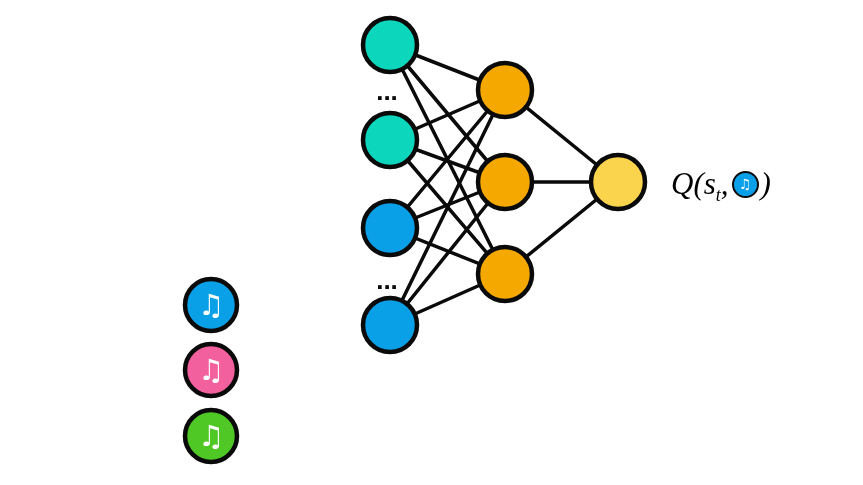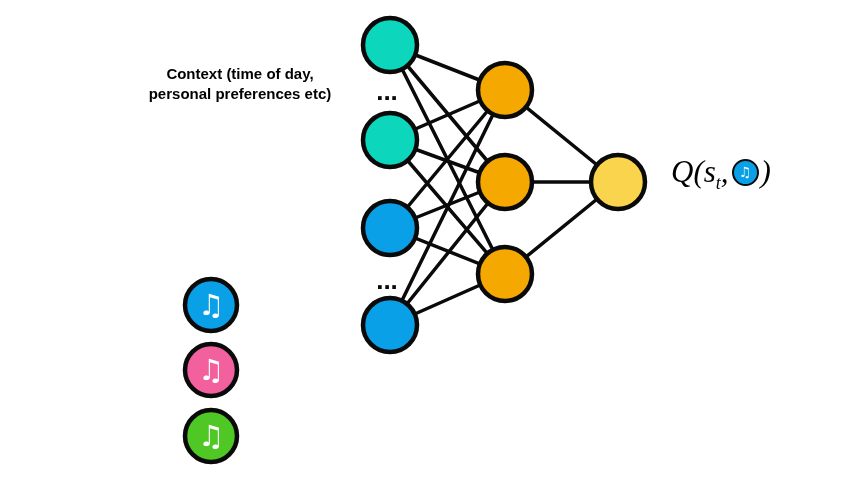--- a/index.html
+++ b/index.html
@@ -27,21 +27,21 @@
     width: 230px;
     text-align: center;
     font-weight: 700;
     font-size: 15px;
     line-height: 1.35;
     color: #000000;
   }
   .q-label {
     position: absolute;
     left: 671px;
-    top: 154px;
+    top: 166px;
     font-family: "Liberation Serif", serif;
     font-style: italic;
     font-size: 31px;
     color: #000000;
     white-space: nowrap;
     text-align: right;
   }
   .q-label sub {
     font-size: 0.58em;
     font-style: italic;
@@ -105,20 +105,16 @@
       <g>
         <circle cx="211" cy="370" r="26" fill="#f2609e" stroke="#0a0a0a" stroke-width="4.5"></circle>
         <text x="211" y="380" font-size="29" fill="#ffffff" text-anchor="middle" font-family="&quot;DejaVu Sans&quot;, sans-serif">♫</text>
       </g>
       <g>
         <circle cx="211" cy="436" r="26" fill="#4fc826" stroke="#0a0a0a" stroke-width="4.5"></circle>
         <text x="211" y="446" font-size="29" fill="#ffffff" text-anchor="middle" font-family="&quot;DejaVu Sans&quot;, sans-serif">♫</text>
       </g>
     </svg>
 
-  <div class="context-label">
-    <div>Context (time of day,</div>
-    <div>personal preferences etc)</div>
-  </div>
 
   <div class="q-label"><span>Q(s</span><sub>t</sub><span>,</span><span class="q-note" style="background: rgb(10, 160, 232);"><span class="q-note-glyph">♫</span></span><span>)</span></div>
 
 </div>
 
 </body></html>

